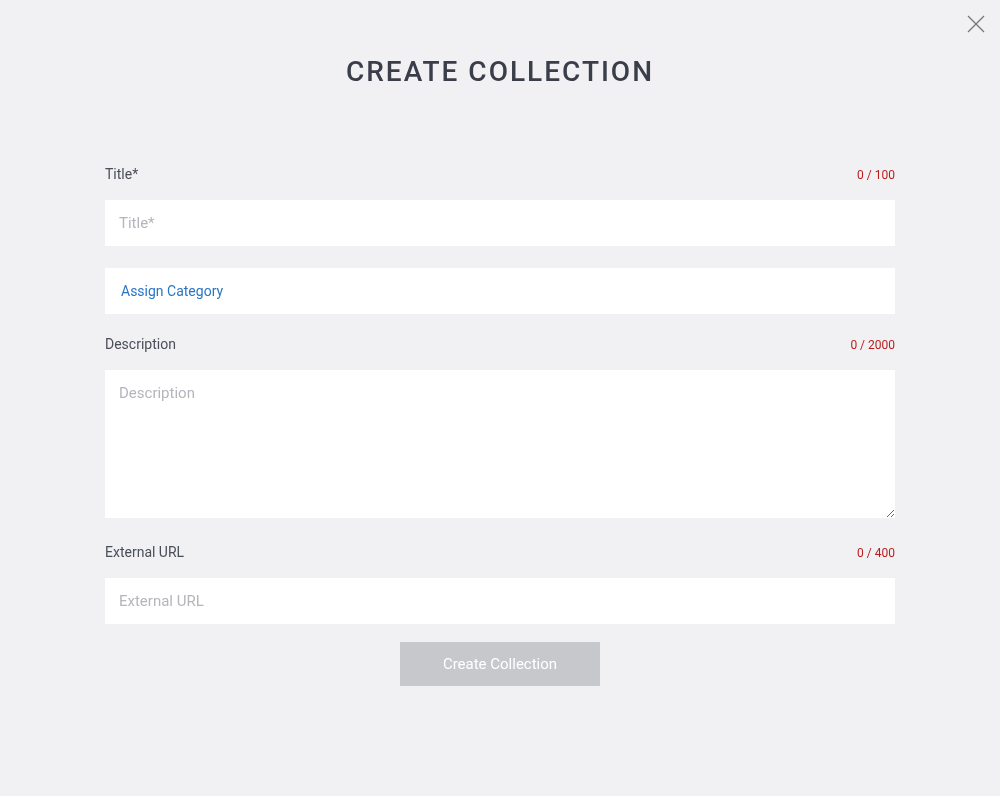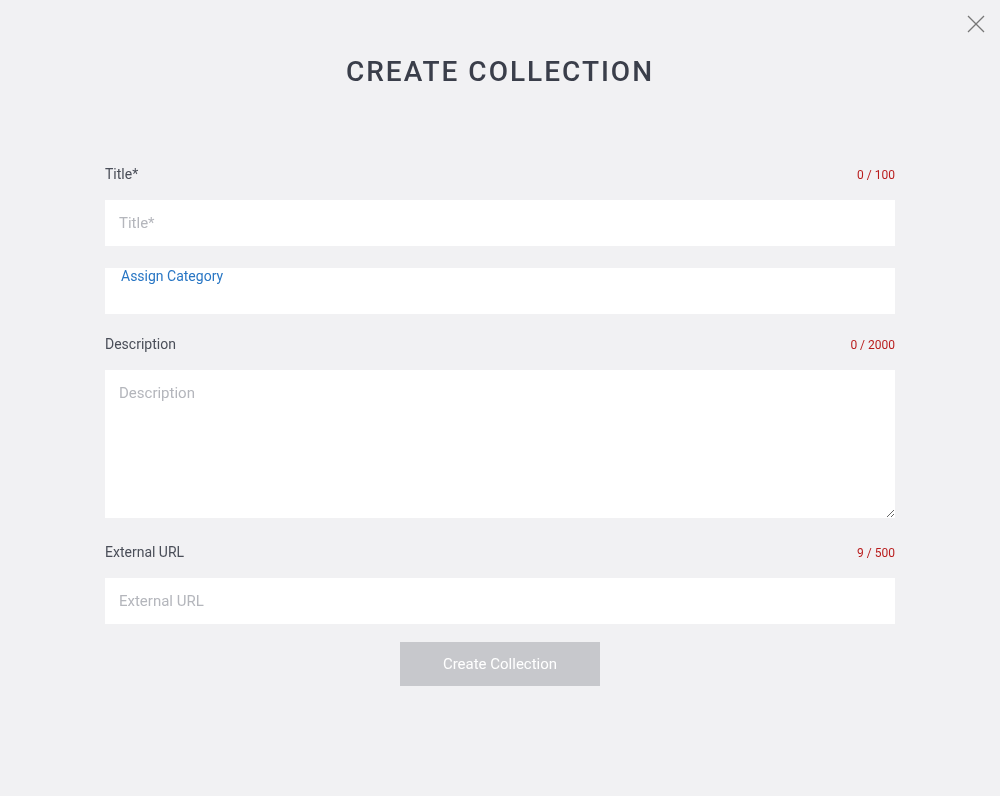--- a/index.html
+++ b/index.html
@@ -74,21 +74,21 @@
       outline: none;
     }
     .text-input::placeholder {
       color: #b4b6bc;
     }
     .category-link {
       width: 100%;
       height: 46px;
       background: #ffffff;
       display: flex;
-      align-items: flex-start;
+      align-items: center;
       padding: 0 16px;
       cursor: pointer;
     }
     .category-link span {
       font-size: 14px;
       color: #2876c4;
     }
     .textarea-input {
       width: 100%;
       height: 148px;
@@ -150,20 +150,20 @@
     <div class="field-header">
       <span class="field-label">Description</span>
       <span class="field-counter">0 / 2000</span>
     </div>
     <textarea class="textarea-input" placeholder="Description" style=""></textarea>
   </div>
 
   <div class="field-group" style="margin-bottom:0;">
     <div class="field-header">
       <span class="field-label">External URL</span>
-      <span class="field-counter">9 / 500</span>
+      <span class="field-counter">0 / 400</span>
     </div>
     <input type="text" class="text-input" placeholder="External URL" style="">
   </div>
 
   <button class="submit-btn">Create Collection</button>
 
 </div>
 
 </body></html>

